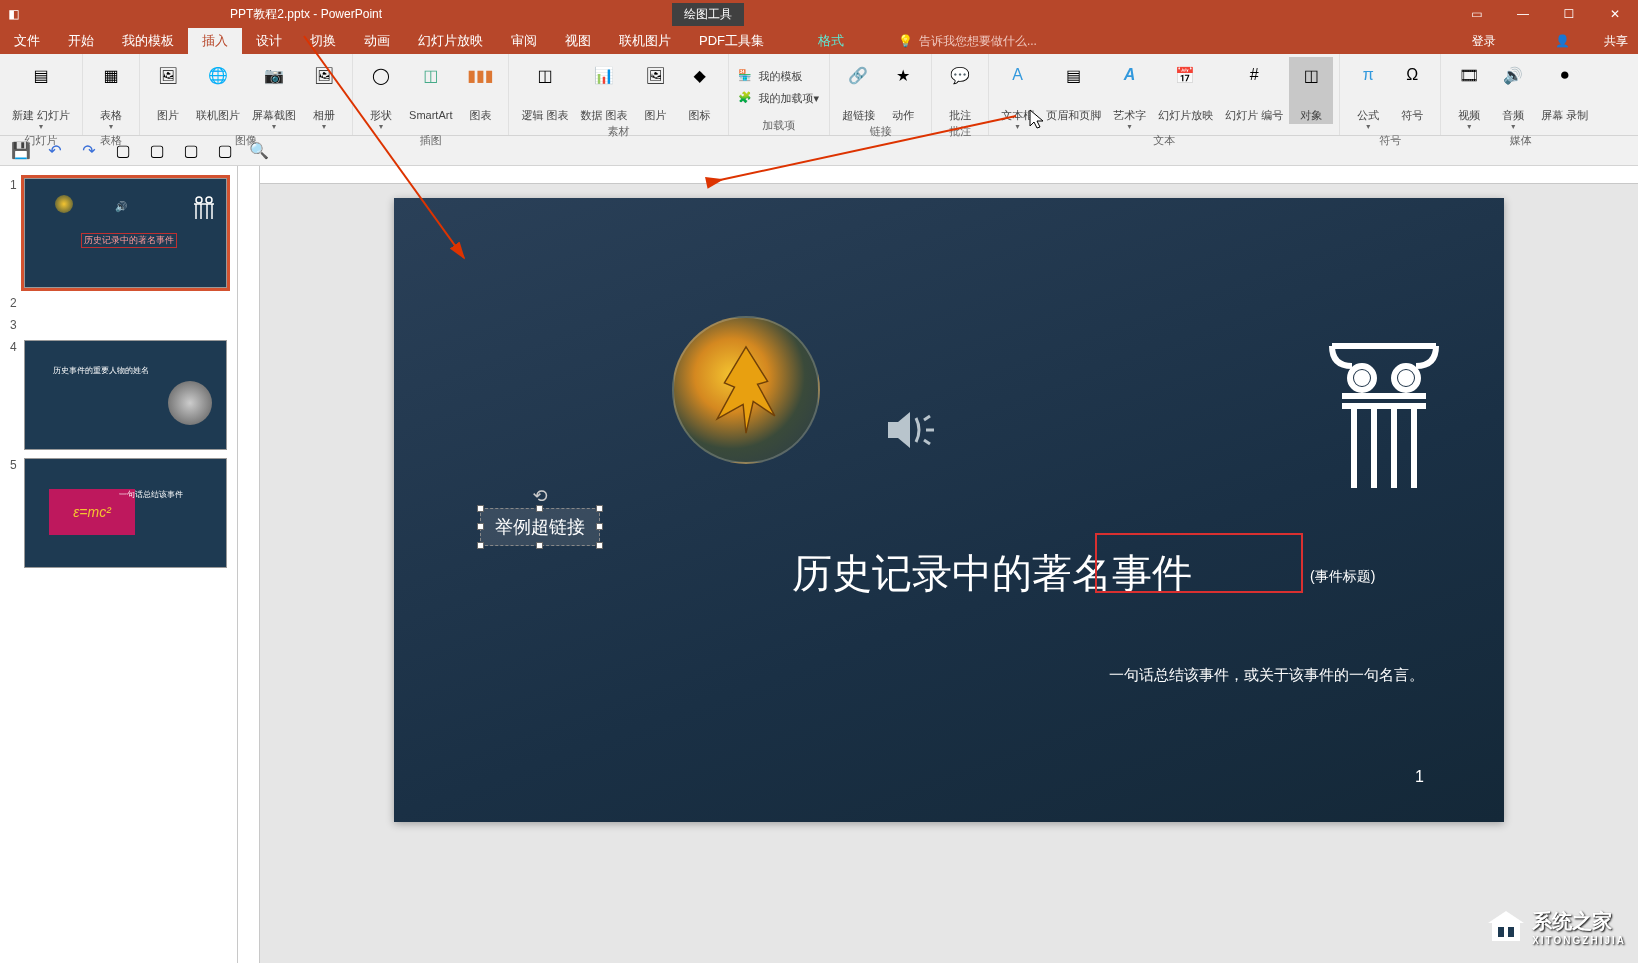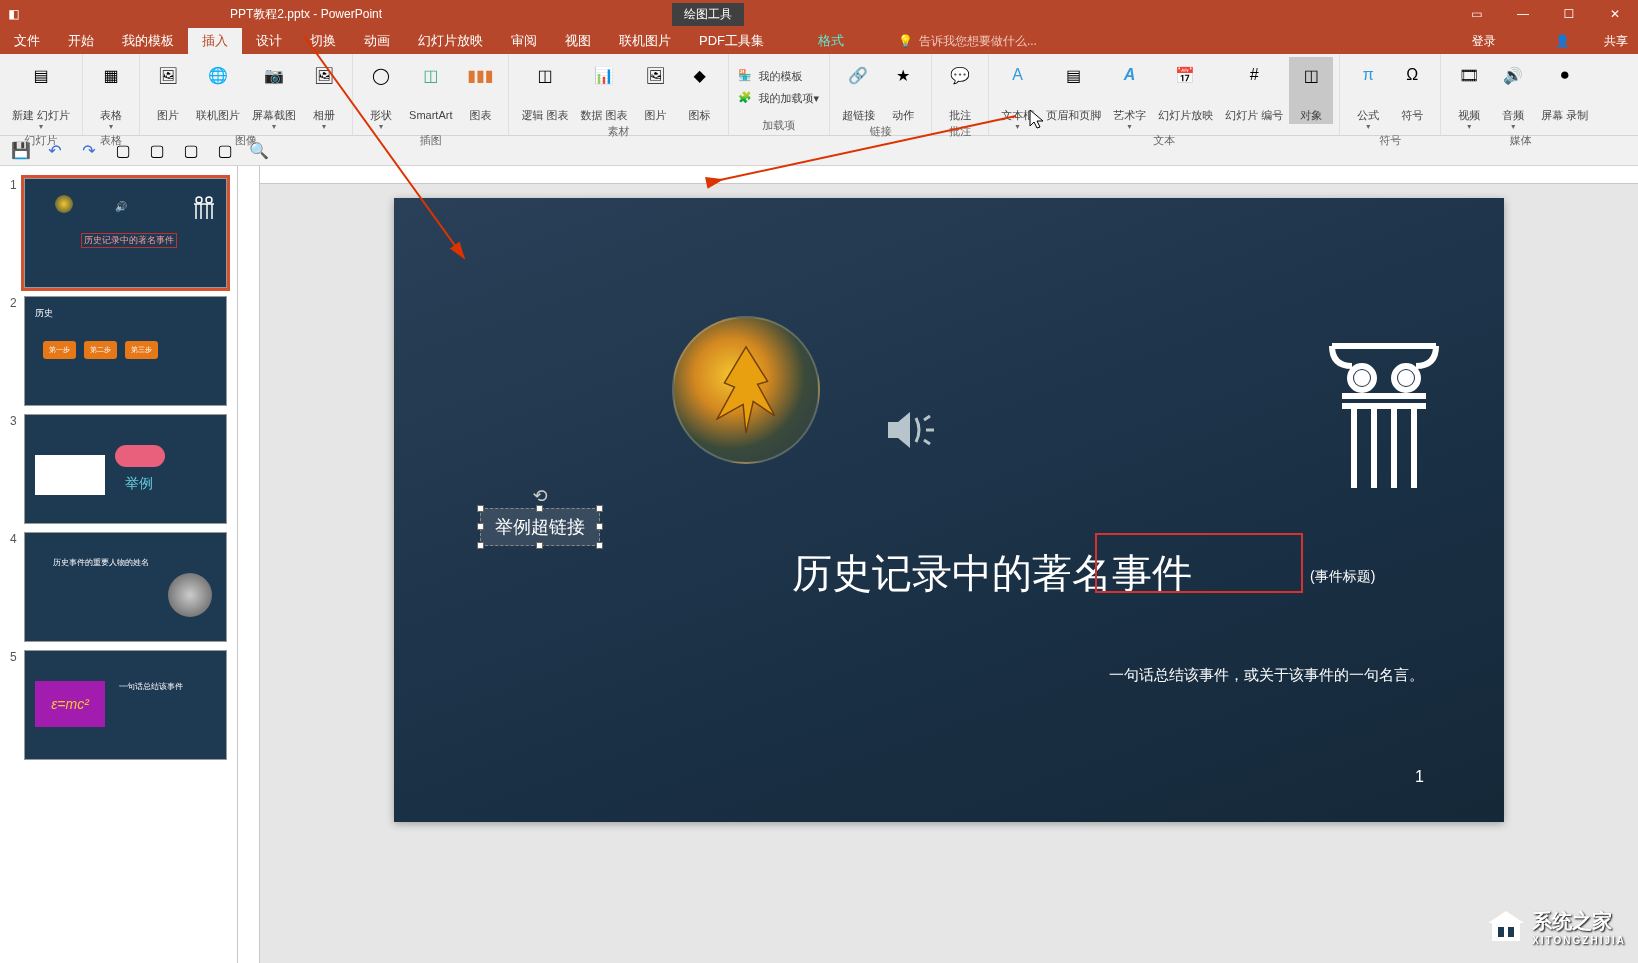--- a/index.html
+++ b/index.html
@@ -318,48 +318,35 @@
             <g stroke="#fff" stroke-width="1.5" fill="none">
               <circle cx="7" cy="7" r="3"></circle>
               <circle cx="17" cy="7" r="3"></circle>
               <path d="M4 11 L4 26 M9 11 L9 26 M15 11 L15 26 M20 11 L20 26 M2 11 L22 11"></path>
             </g>
           </svg>
       </div>
     </div>
     <div class="thumb-row">
         <div class="thumb-num">2</div>
-      <div class="thumb">
-        <div class="mini-title" style="left:10px;top:10px">历史</div>
-        <div style="position:absolute;left:18px;top:44px;display:flex;gap:8px">
-          <div style="background:#e67817;color:#fff;font-size:7px;padding:4px 6px;border-radius:3px">第一步</div>
-          <div style="background:#e67817;color:#fff;font-size:7px;padding:4px 6px;border-radius:3px">第二步</div>
-          <div style="background:#e67817;color:#fff;font-size:7px;padding:4px 6px;border-radius:3px">第三步</div>
-        </div>
-      </div>
     </div>
     <div class="thumb-row">
         <div class="thumb-num">3</div>
-      <div class="thumb">
-        <div style="position:absolute;left:10px;top:40px;width:70px;height:40px;background:#fff"></div>
-        <div style="position:absolute;left:90px;top:30px;width:50px;height:22px;background:#e8607c;border-radius:11px"></div>
-        <div class="mini-title" style="left:100px;top:60px;color:#6cd;font-size:14px">举例</div>
-      </div>
     </div>
     <div class="thumb-row">
         <div class="thumb-num">4</div>
       <div class="thumb">
         <div class="mini-title" style="left:28px;top:24px;font-size:8px">历史事件的重要人物的姓名</div>
         <div style="position:absolute;right:14px;top:40px;width:44px;height:44px;border-radius:50%;background:radial-gradient(circle,#ccc,#555)"></div>
       </div>
     </div>
     <div class="thumb-row">
         <div class="thumb-num">5</div>
       <div class="thumb">
-        <div style="position:absolute;left:10px;top:30px;width:70px;height:46px;background:#a21caf;color:#f4c430;font-size:14px;display:flex;align-items:center;justify-content:center;font-style:italic">ε=mc²</div>
+        <div style="position:absolute;left:24px;top:30px;width:86px;height:46px;background:#be185d;color:#f4c430;font-size:14px;display:flex;align-items:center;justify-content:center;font-style:italic">ε=mc²</div>
         <div class="mini-title" style="left:94px;top:30px;font-size:8px">一句话总结该事件</div>
       </div>
     </div>
   </div>
 
   <div class="vruler"></div>
 
   <div class="canvas-area">
     <div class="hruler"></div>
     <div class="canvas-wrap">

